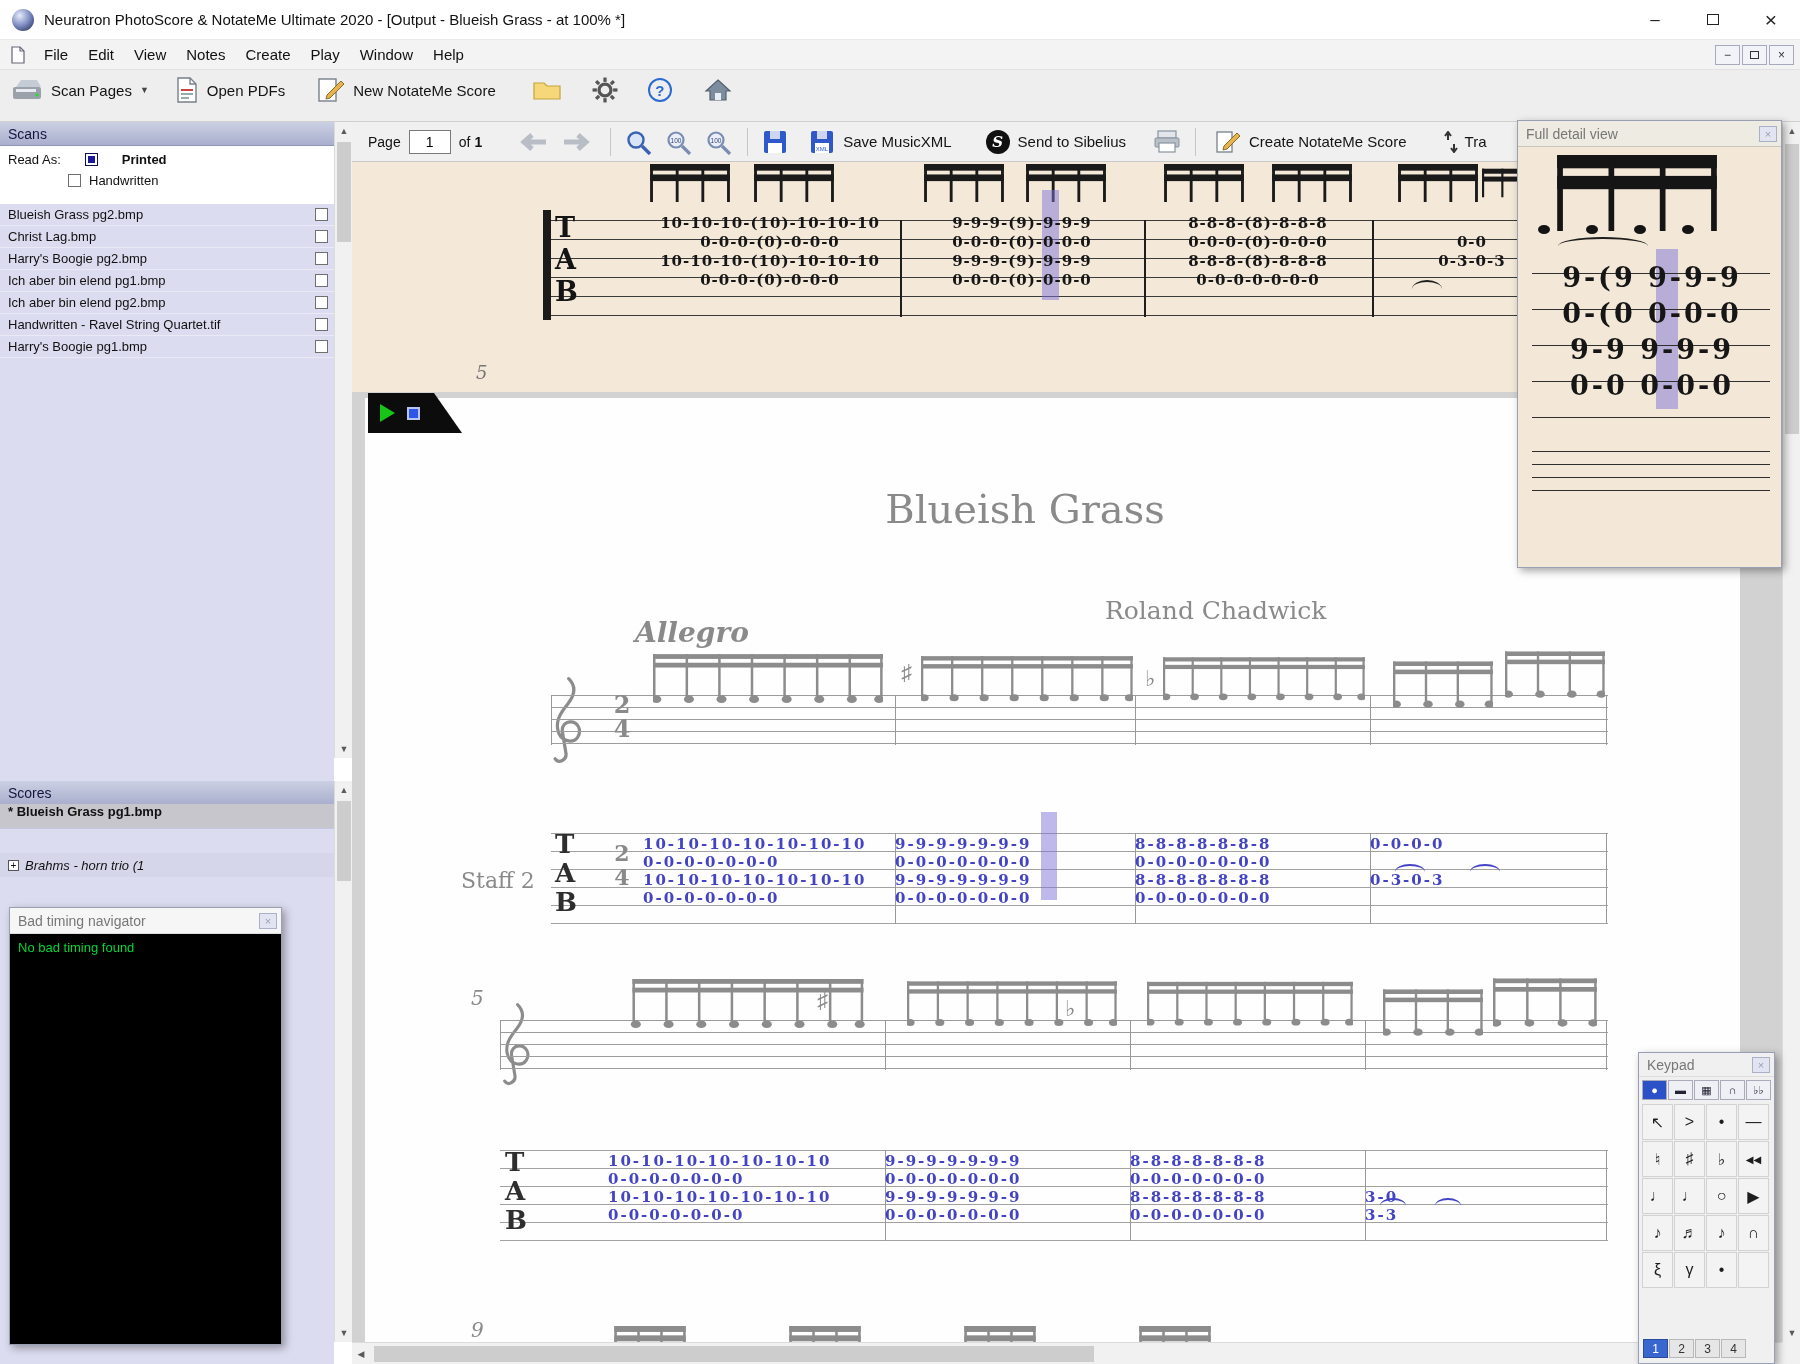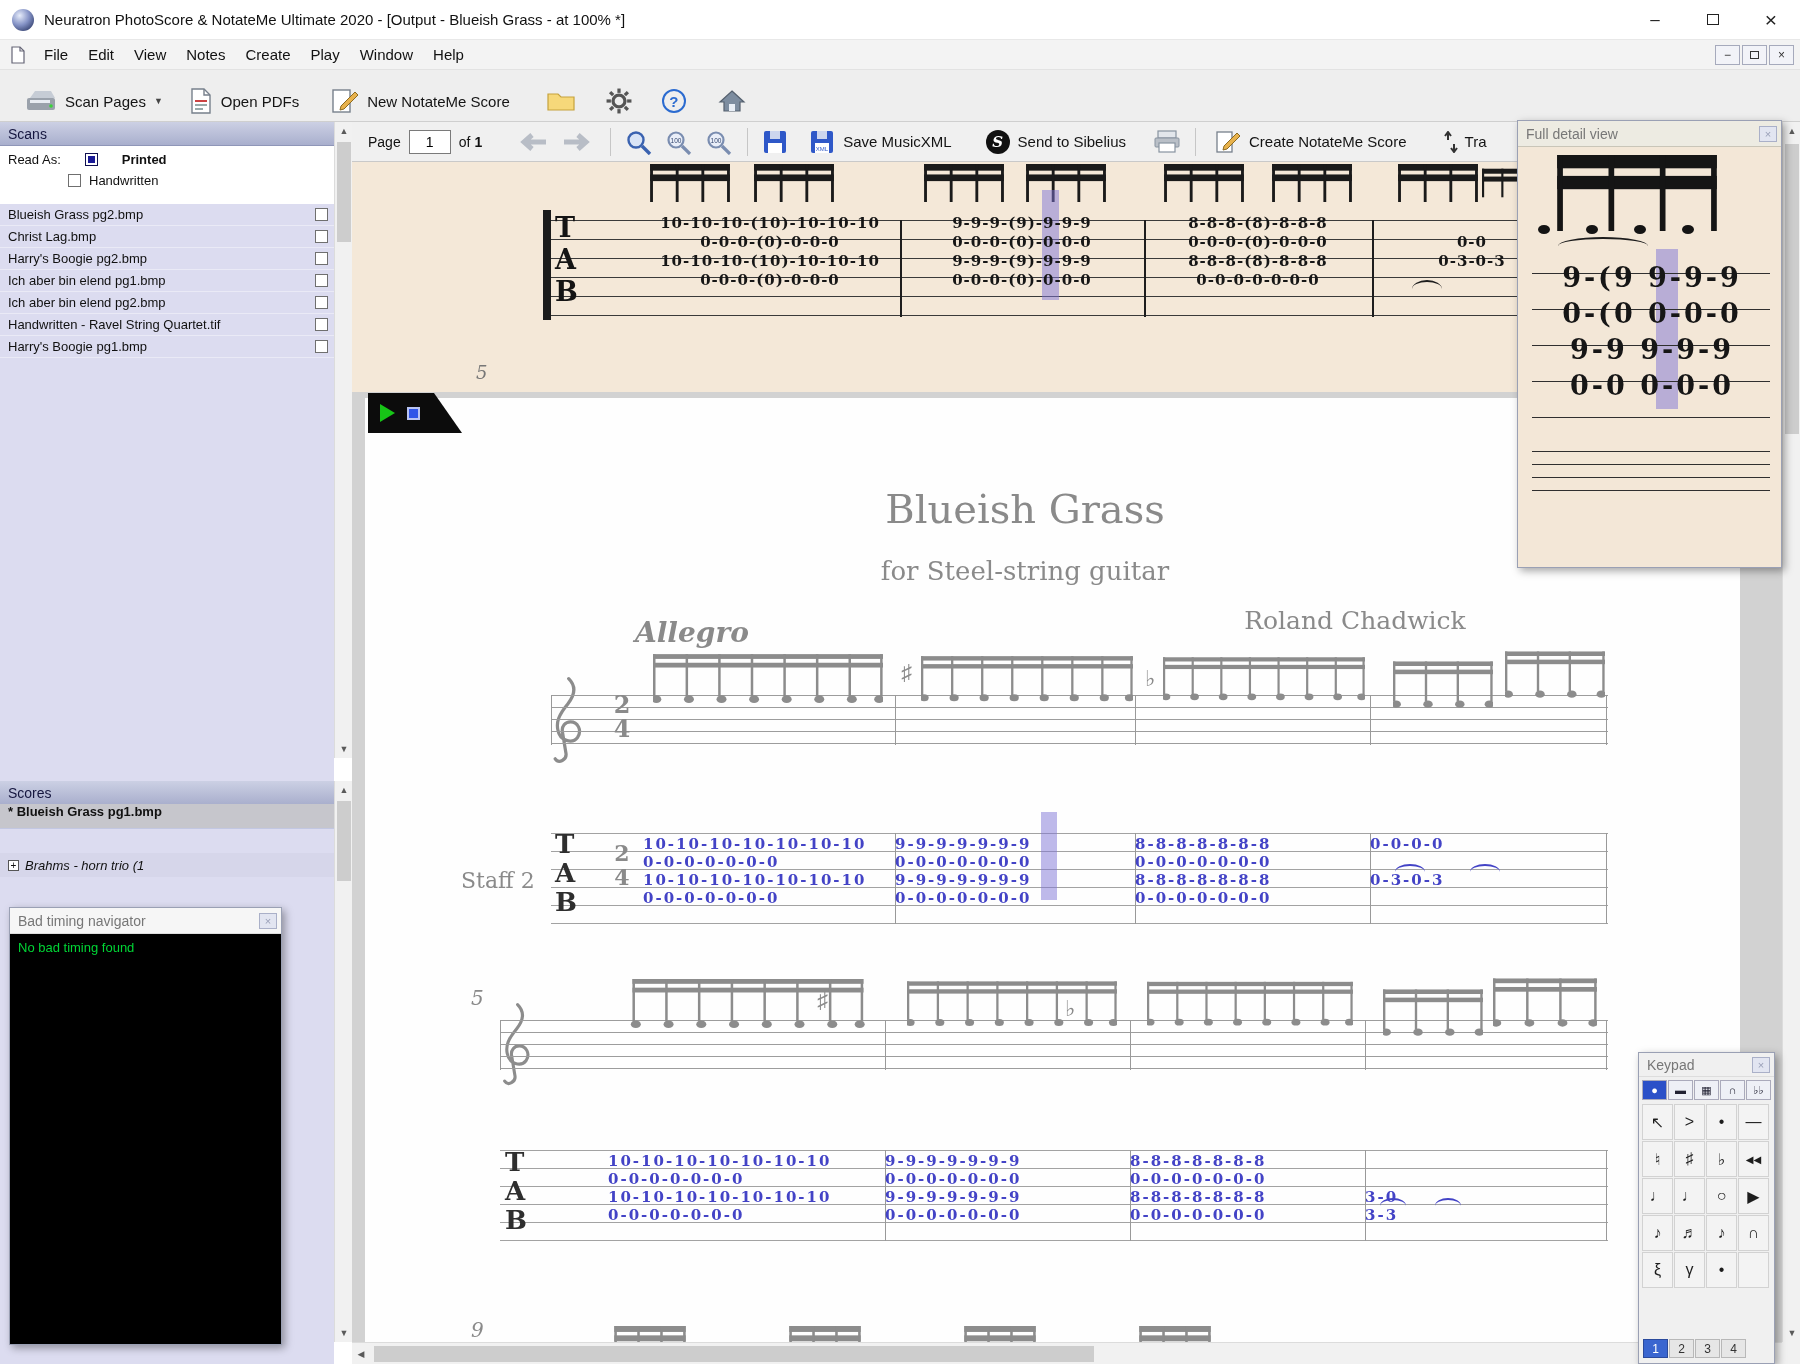--- a/index.html
+++ b/index.html
@@ -9,21 +9,21 @@
 .flex{display:flex;align-items:center}
 .ser{font-family:"DejaVu Serif","Liberation Serif",serif}
 
 #titlebar{left:0;top:0;width:1800px;height:40px;background:#fff;display:flex;align-items:center;border-bottom:1px solid #e8e8e8}
 .appico{width:22px;height:22px;border-radius:50%;background:radial-gradient(circle at 35% 30%,#e6ecfa,#8593c6 45%,#33406e 85%);margin:0 10px 0 12px;flex:none}
 .wbtn{width:58px;height:39px;display:flex;align-items:center;justify-content:center;font-size:17px;color:#222}
 .maxbox{width:12px;height:11px;border:1.5px solid #222;display:inline-block}
 #menubar{left:0;top:40px;width:1800px;height:30px;background:#f3f3f3;display:flex;align-items:center;border-bottom:1px solid #e2e2e2}
 .mitem{padding:0 10px;height:30px;display:flex;align-items:center;font-size:15px}
 .mdibtn{width:25px;height:20px;border:1px solid #a6aabc;background:#f2f3f8;display:flex;align-items:center;justify-content:center;font-size:12px;color:#333;margin-left:2px}
-#toolbar{left:0;top:70px;width:1800px;height:52px;background:#eeeeee;display:flex;align-items:flex-end;border-bottom:1px solid #cfcfcf;padding-left:14px}
+#toolbar{left:0;top:70px;width:1800px;height:52px;background:#eeeeee;display:flex;align-items:flex-start;border-bottom:1px solid #cfcfcf;}
 .tbtn{display:flex;align-items:center;gap:8px;padding:0 11px;height:40px;font-size:15px;color:#141414}
 
 #sidebar{left:0;top:122px;width:334px;height:1242px;background:#dcdcf0}
 .phead{background:linear-gradient(#ccd0e4,#a9afcd);border-bottom:1px solid #8f96b8;color:#15163f;font-weight:normal;font-size:14px;display:flex;align-items:center;padding-left:8px}
 .frow{height:22px;display:flex;align-items:center;padding:0 6px 0 8px;font-size:13px;border-bottom:1px solid rgba(255,255,255,.4)}
 .frow span.lbl{flex:1;white-space:nowrap;overflow:hidden}
 .cb{width:13px;height:13px;border:1px solid #6f6f6f;background:#fff;flex:none}
 .cbchecked{background:#1a1a96;border:1px solid #101052;box-shadow:inset 0 0 0 2px #fff}
 .sb{background:#f1f1f1;border-left:1px solid #dcdcdc}
 .sbbtn{background:#f1f1f1;color:#5a5a5a;font-size:9px;display:flex;align-items:center;justify-content:center}
@@ -422,22 +422,21 @@
       <div class="abs ser" style="left:124px;top:200px;font-style:italic;color:#777;font-size:18px">5</div>
     </div>
 
     <div class="abs flex" style="left:16px;top:231px;width:94px;height:40px;background:#0c0c0c;clip-path:polygon(0 0,66px 0,94px 40px,0 40px);gap:12px;padding-left:12px;z-index:5">
       <span class="tri-play"></span>
       <span class="stopsq"></span>
     </div>
 
     <div class="abs" style="left:13px;top:236px;width:1375px;height:944px;background:#fefefe;overflow:hidden">
       <div class="abs ser graytxt" style="left:0;top:88px;width:1320px;text-align:center;font-size:40px">Blueish Grass</div>
-      <div class="abs ser graytxt" style="left:0;top:158px;width:1320px;text-align:center;font-size:26px">for Steel-string guitar</div>
-      <div class="abs ser graytxt" style="left:740px;top:208px;width:500px;text-align:center;font-size:25px">Roland Chadwick</div>
+      <div class="abs ser graytxt" style="left:740px;top:198px;width:500px;text-align:left;font-size:25px">Roland Chadwick</div>
       <div class="abs ser graytxt" style="left:270px;top:218px;font-size:28px;font-weight:bold;font-style:italic">Allegro</div>
 
       <svg class="abs" style="left:184px;top:278px;color:#8c8c8c" width="34" height="90">
           <use href="#clef"></use>
         </svg>
       <div class="abs stf5" style="left:186px;top:297px;width:1057px;height:50px"></div>
       <div class="abs ser graytxt" style="left:246px;top:292px;width:22px;text-align:center;font-size:24px;font-weight:bold">2</div>
       <div class="abs ser graytxt" style="left:246px;top:316px;width:22px;text-align:center;font-size:24px;font-weight:bold">4</div>
       <svg class="abs" style="left:288px;top:256px;color:#8c8c8c" width="230" height="52">
           <use href="#run8"></use>

